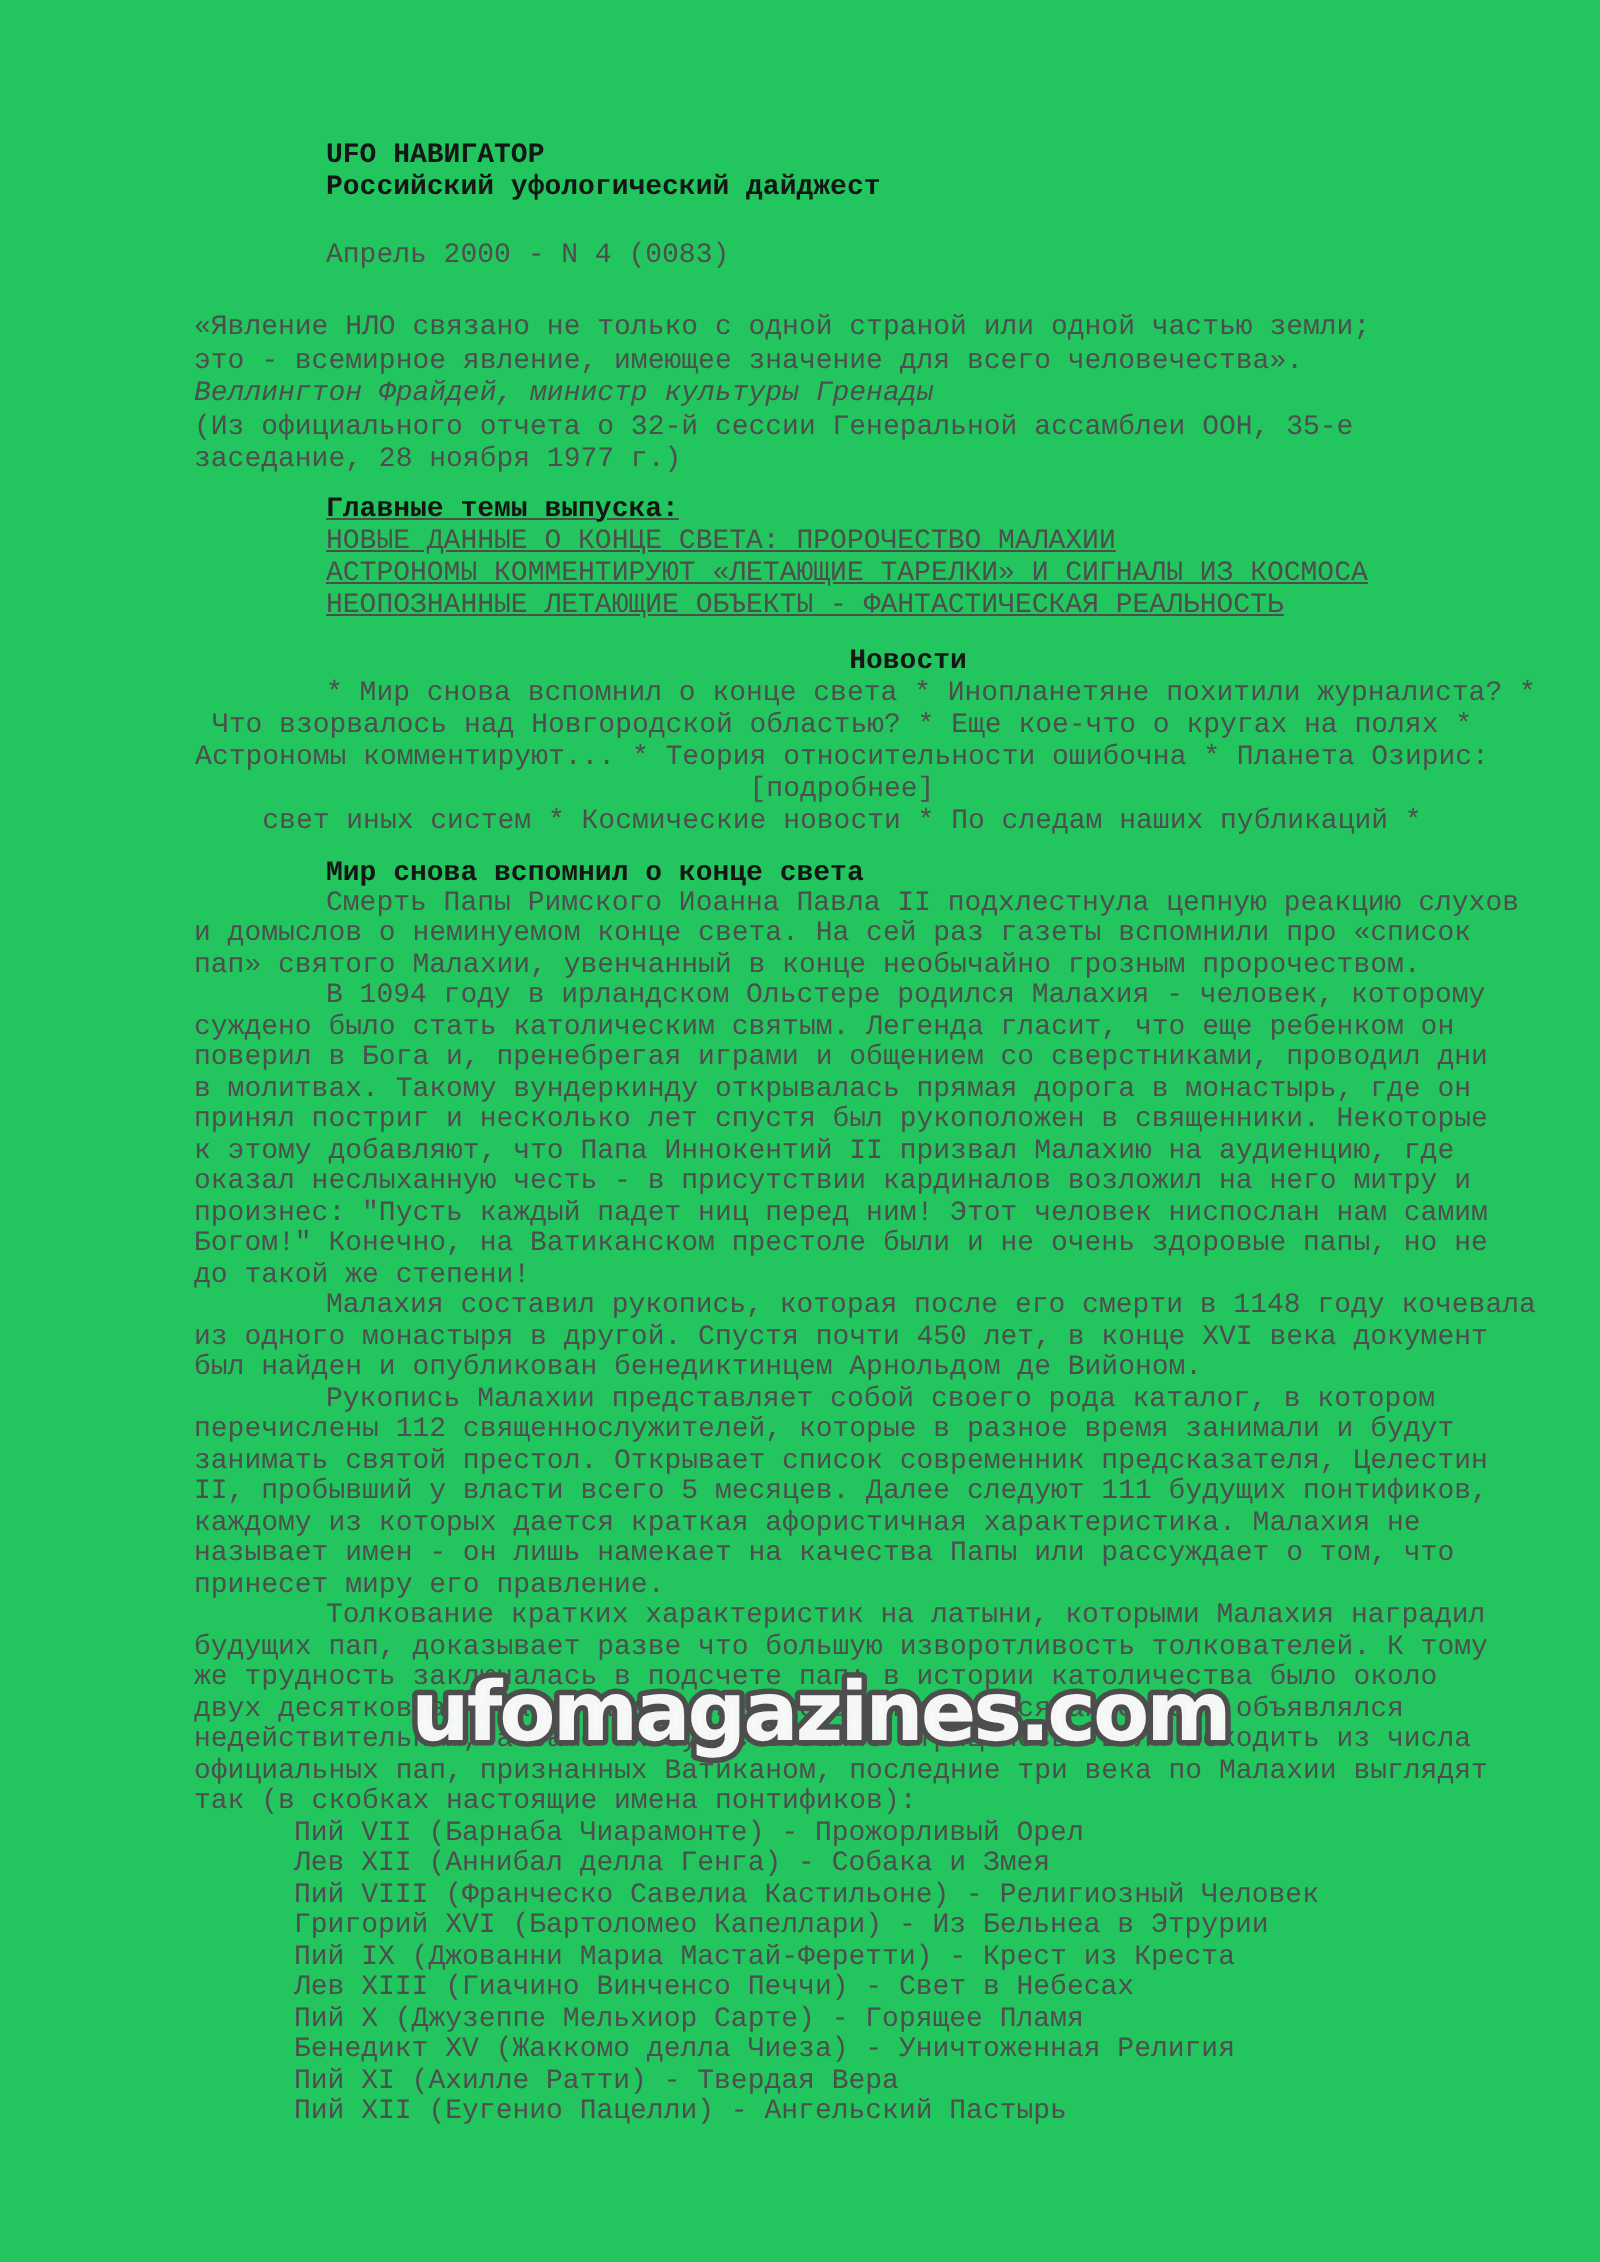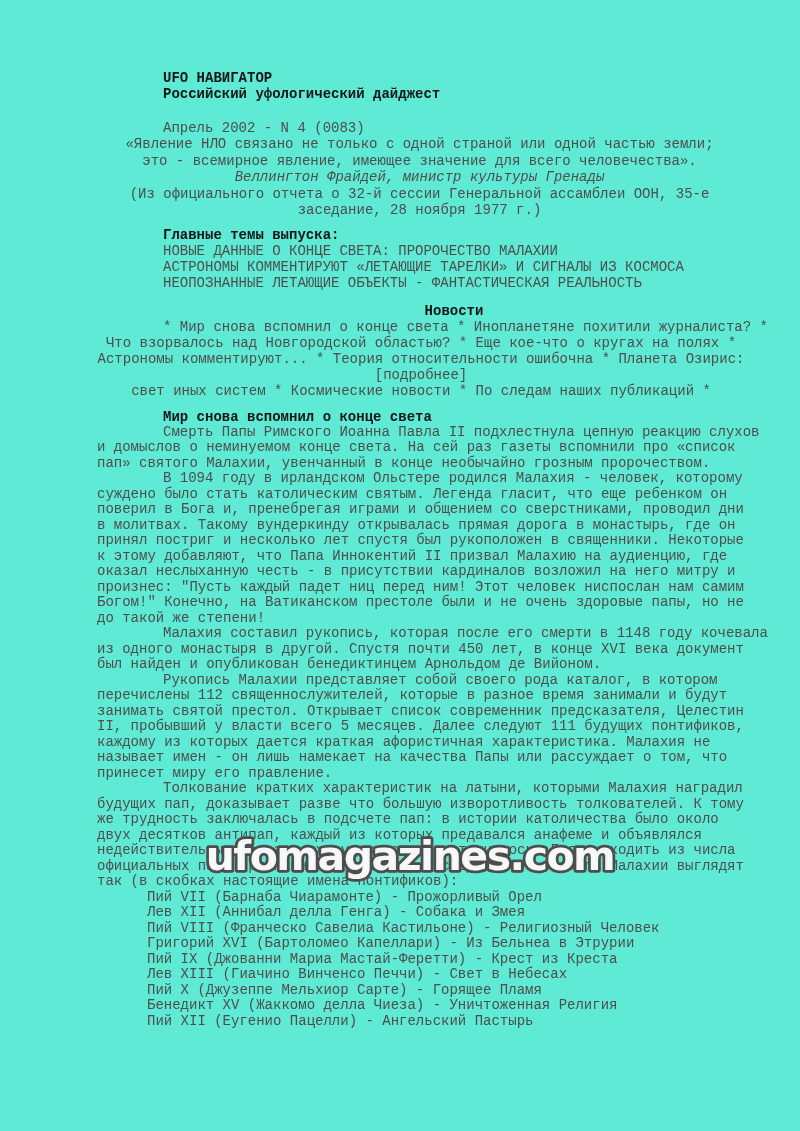--- a/index.html
+++ b/index.html
@@ -4,65 +4,65 @@
 <style>
   html, body {
     margin: 0; padding: 0;
     background: #ffffff;
     width: 800px; height: 1131px;
     overflow: hidden;
   }
   #page {
     position: relative;
     width: 800px; height: 1131px;
-    background: #5eead4;
+    background: #22c55e;
     font-family: "Liberation Mono", "DejaVu Sans Mono", monospace;
     font-size: 14px;
     color: #4e4e4e;
   }
   #doc {
     position: absolute;
     left: 97px; top: 70px;
     width: 648px;
   }
   .line {
     white-space: pre;
     line-height: 16px;
     letter-spacing: 0;
   }
   .b { font-weight: bold; color: #161616; }
   .i { font-style: italic; }
   .ind1 { padding-left: 50px; }
   .ind2 { padding-left: 66px; }
   .sec { margin: 0; }
   .sec.issue        { margin-top: 18px; }
-  .sec.quote        { width: 645px; text-align: center; }
+  .sec.quote        { margin-top: 20px; width: 645px; text-align: left; }
   .sec.quote .line  { line-height: 16.5px; }
-  .sec.themes       { margin-top: 8px; }
+  .sec.themes       { margin-top: 8px; text-decoration: underline; }
   .sec.news         { margin-top: 12px; text-align: center; }
   .sec.article-head { margin-top: 10px; }
   .sec.article .line { line-height: 15.5px; }
   #watermark {
     position: absolute;
     left: 192px; top: 832px;
     width: 436px; height: 54px;
     pointer-events: none;
   }
 </style>
 </head>
 <body>
 
 <div id="page">
   <div id="doc">
       <section class="sec masthead">
         <div class="line b ind2">UFO НАВИГАТОР</div>
         <div class="line b ind2">Российский уфологический дайджест</div>
       </section>
       <section class="sec issue">
-        <div class="line ind2">Апрель 2002 - N 4 (0083)</div>
+        <div class="line ind2">Апрель 2000 - N 4 (0083)</div>
       </section>
       <section class="sec quote">
         <div class="line">«Явление НЛО связано не только с одной страной или одной частью земли;</div>
         <div class="line">это - всемирное явление, имеющее значение для всего человечества».</div>
         <div class="line i">Веллингтон Фрайдей, министр культуры Гренады</div>
         <div class="line">(Из официального отчета о 32-й сессии Генеральной ассамблеи ООН, 35-е</div>
         <div class="line">заседание, 28 ноября 1977 г.)</div>
       </section>
       <section class="sec themes">
         <div class="line b ind2">Главные темы выпуска:</div>
@@ -113,20 +113,21 @@
         <div class="line">официальных пап, признанных Ватиканом, последние три века по Малахии выглядят</div>
         <div class="line">так (в скобках настоящие имена понтификов):</div>
         <div class="line ind1">Пий VII (Барнаба Чиарамонте) - Прожорливый Орел</div>
         <div class="line ind1">Лев XII (Аннибал делла Генга) - Собака и Змея</div>
         <div class="line ind1">Пий VIII (Франческо Савелиа Кастильоне) - Религиозный Человек</div>
         <div class="line ind1">Григорий XVI (Бартоломео Капеллари) - Из Бельнеа в Этрурии</div>
         <div class="line ind1">Пий IX (Джованни Мариа Мастай-Феретти) - Крест из Креста</div>
         <div class="line ind1">Лев XIII (Гиачино Винченсо Печчи) - Свет в Небесах</div>
         <div class="line ind1">Пий X (Джузеппе Мельхиор Сарте) - Горящее Пламя</div>
         <div class="line ind1">Бенедикт XV (Жаккомо делла Чиеза) - Уничтоженная Религия</div>
+        <div class="line ind1">Пий XI (Ахилле Ратти) - Твердая Вера</div>
         <div class="line ind1">Пий XII (Еугенио Пацелли) - Ангельский Пастырь</div>
       </section>
     </div>
 
   <svg id="watermark" viewBox="0 0 436 54" xmlns="http://www.w3.org/2000/svg">
     <text x="218" y="38" text-anchor="middle" font-family="DejaVu Sans, Liberation Sans, sans-serif" font-size="41" font-weight="bold" letter-spacing="-1.5" paint-order="stroke" stroke-linejoin="round" stroke-width="5.5" fill-opacity="0.95" fill="#ffffff" stroke="#4d4d4d">ufomagazines.com</text>
   </svg>
 </div>
 
 </body></html>

